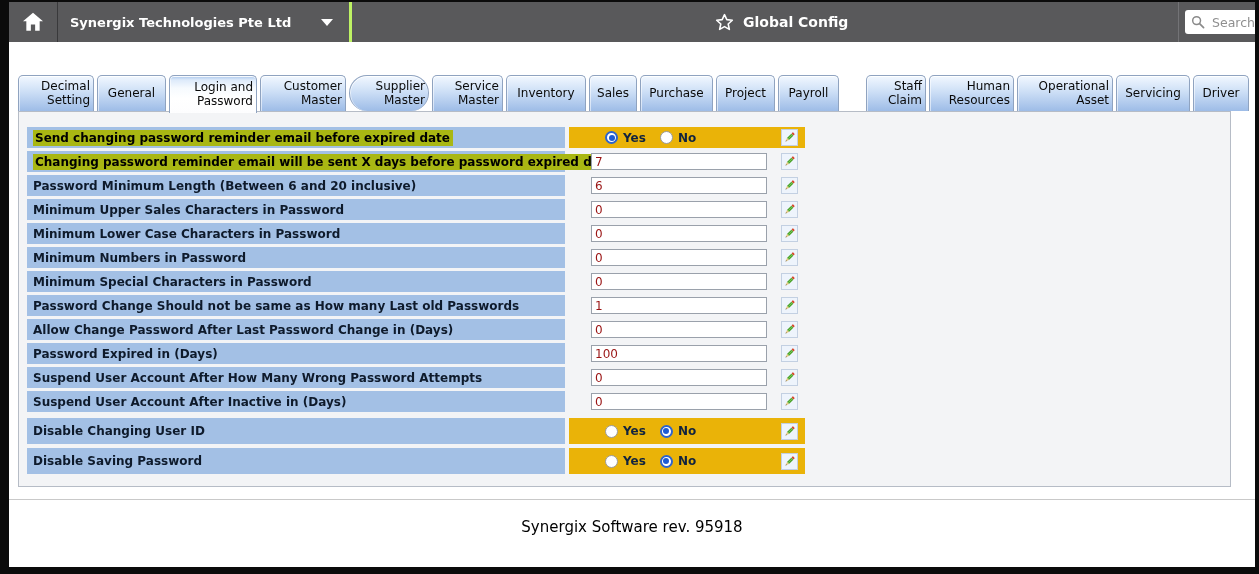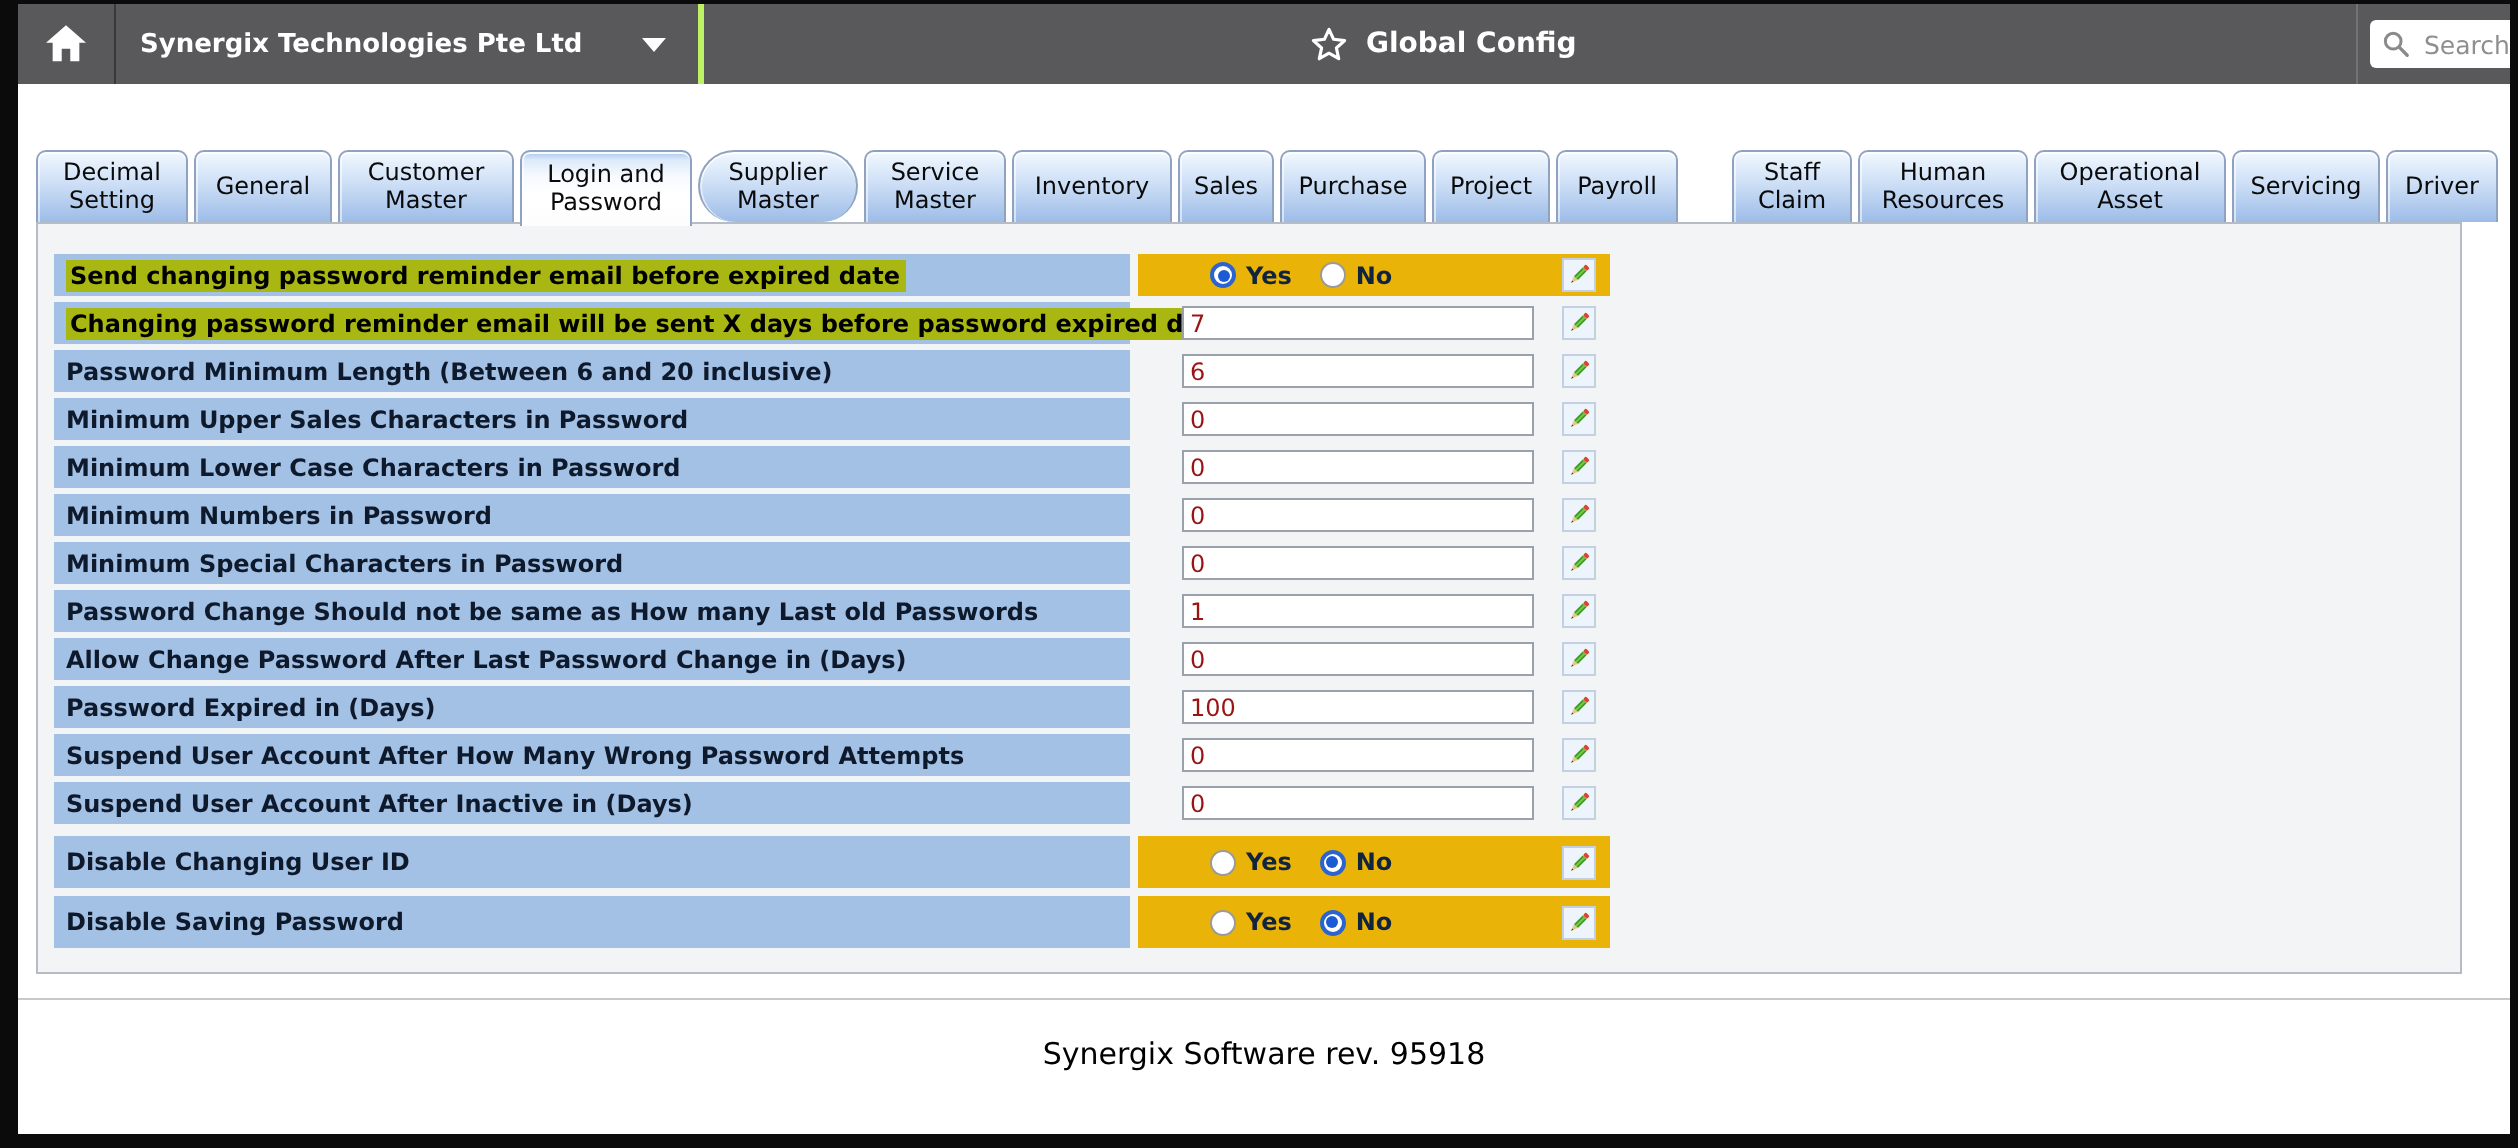--- a/index.html
+++ b/index.html
@@ -22,41 +22,41 @@
   .company{
     height:100%;display:flex;align-items:center;padding:0 16px 0 12px;
     border-right:3px solid #bef264;cursor:pointer;color:#fff;
     font-size:13px;font-weight:bold;
   }
   .company .caret{
     margin-left:30px;width:0;height:0;border-left:6px solid transparent;
     border-right:6px solid transparent;border-top:7px solid #ffffff;
   }
   .title-area{
-    position:absolute;left:646px;top:0;height:100%;display:flex;align-items:center;gap:9px;
+    position:absolute;left:706px;top:0;height:100%;display:flex;align-items:center;gap:9px;
   }
   .title-area .title{color:#fff;font-size:14px;font-weight:bold;}
   .search-divider{position:absolute;left:1169px;top:0;bottom:0;width:1px;background:#737376;}
   .searchbox{
     position:absolute;left:1176px;top:8px;height:24px;width:150px;background:#fff;
     border-radius:3px;display:flex;align-items:center;padding:0 6px;gap:5px;box-sizing:border-box;
   }
   .searchbox input{
     border:none;outline:none;background:transparent;font-size:12.5px;width:110px;
     font-family:"DejaVu Sans","Liberation Sans",sans-serif;color:#555;
   }
   .searchbox input::placeholder{color:#8f8f8f;}
   
   .tabsbar{
     position:relative;z-index:2;margin:33px 0 0 9px;display:flex;gap:3px;
     align-items:flex-start;height:36px;
   }
   .tab{
     box-sizing:border-box;height:36px;display:flex;align-items:center;justify-content:center;
-    text-align:center;font-size:12px;line-height:1.15;color:#0a0a0a;padding:0 3px;
+    text-align:right;font-size:12px;line-height:1.15;color:#0a0a0a;padding:0 3px;
     border:1px solid #8fa3c0;border-bottom:none;border-radius:5px 5px 0 0;cursor:pointer;
     background:linear-gradient(to bottom,#f2f8ff 0%,#cddff6 45%,#9dbce7 100%);
     box-shadow:inset 0 1px 0 rgba(255,255,255,.9),inset 1px 0 0 rgba(255,255,255,.55);
   }
   .tab.active{
     height:38px;z-index:3;position:relative;
     background:linear-gradient(to bottom,#a9c6ec 0px,#ddeafa 4px,#f6fafe 12px,#ffffff 60%,#fdfdfe 100%);
   }
   .tab:nth-child(1){width:76px;}  .tab:nth-child(2){width:69px;}
   .tab:nth-child(3){width:88px;}  .tab:nth-child(4){width:86px;}
@@ -140,25 +140,25 @@
     </div>
   </div>
 
   <div class="tabsbar">
       <div class="tab">
     <span class="tab-label">Decimal Setting</span>
   </div>
       <div class="tab">
     <span class="tab-label">General</span>
   </div>
-      <div class="tab">
-    <span class="tab-label">Customer Master</span>
-  </div>
       <div class="tab active">
     <span class="tab-label">Login and Password</span>
+  </div>
+      <div class="tab">
+    <span class="tab-label">Customer Master</span>
   </div>
       <div class="tab">
     <span class="tab-label">Supplier Master</span>
   </div>
       <div class="tab">
     <span class="tab-label">Service Master</span>
   </div>
       <div class="tab">
     <span class="tab-label">Inventory</span>
   </div>

